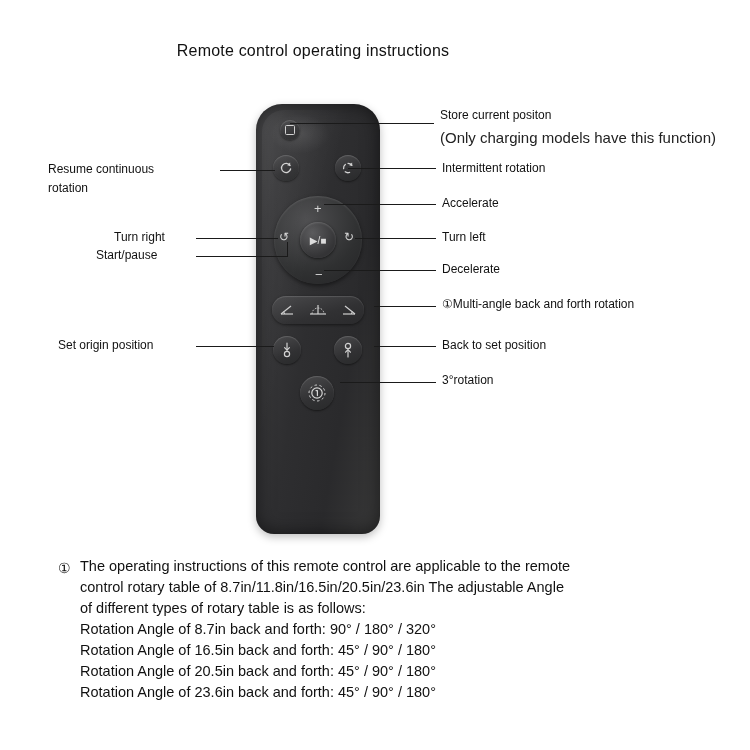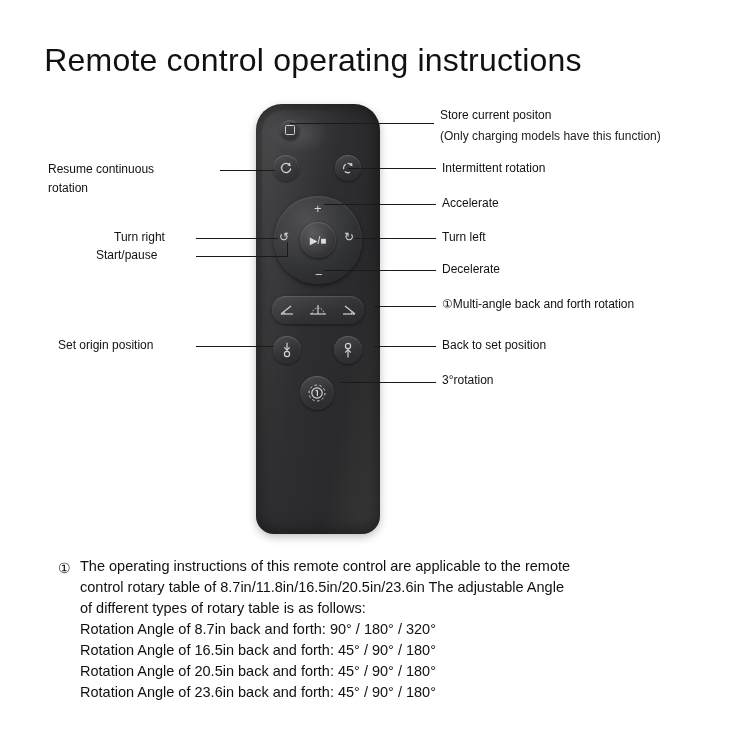--- a/index.html
+++ b/index.html
@@ -15,21 +15,21 @@
     color: #111111;
     overflow: hidden;
   }
 
   #title {
     position: absolute;
     top: 42px;
     left: 0;
     width: 626px;
     text-align: center;
-    font-size: 32px;
+    font-size: 16px;
     font-weight: 400;
     letter-spacing: 0.2px;
     color: #111;
   }
 
   
   #remote {
     position: absolute;
     left: 256px;
     top: 104px;
@@ -136,21 +136,21 @@
 
   
   .label {
     position:absolute;
     font-size:12px;
     color:#111;
     line-height:1.25;
     white-space:nowrap;
   }
   .label.small {
-    font-size:12px;
+    font-size:15px;
     color:#222;
   }
 
   
   #footnote {
     position:absolute;
     left: 58px;
     top: 556px;
     width: 660px;
     font-size:14.5px;

